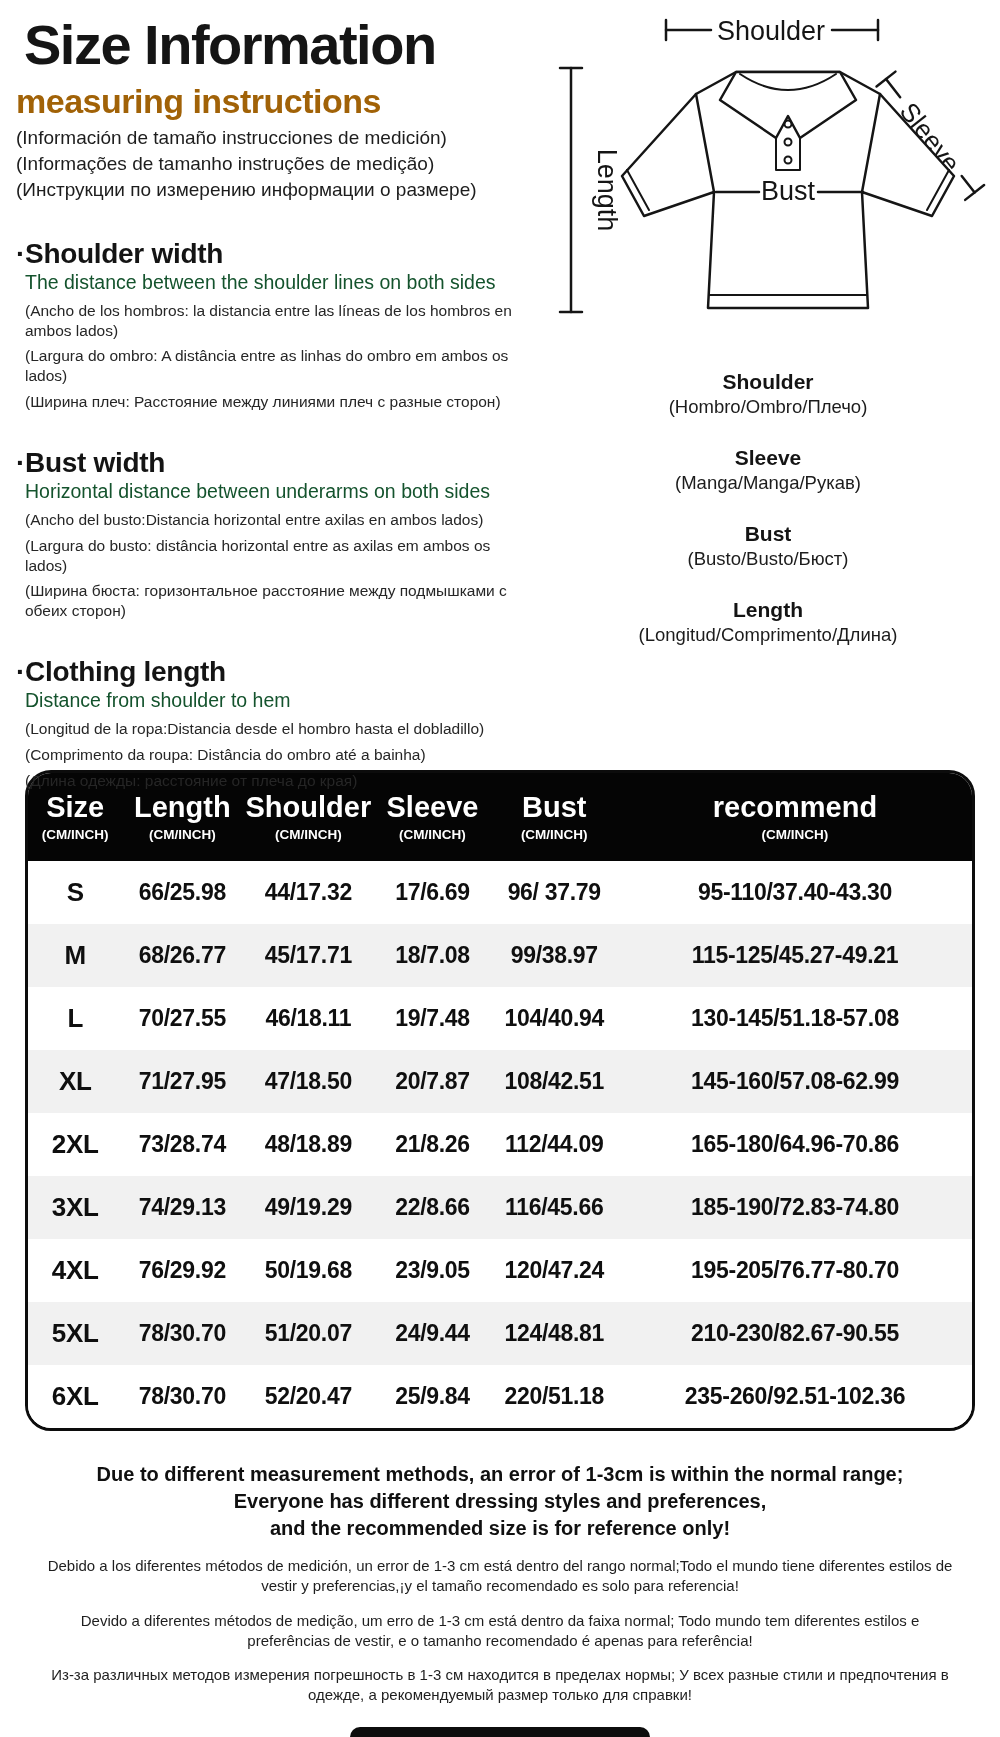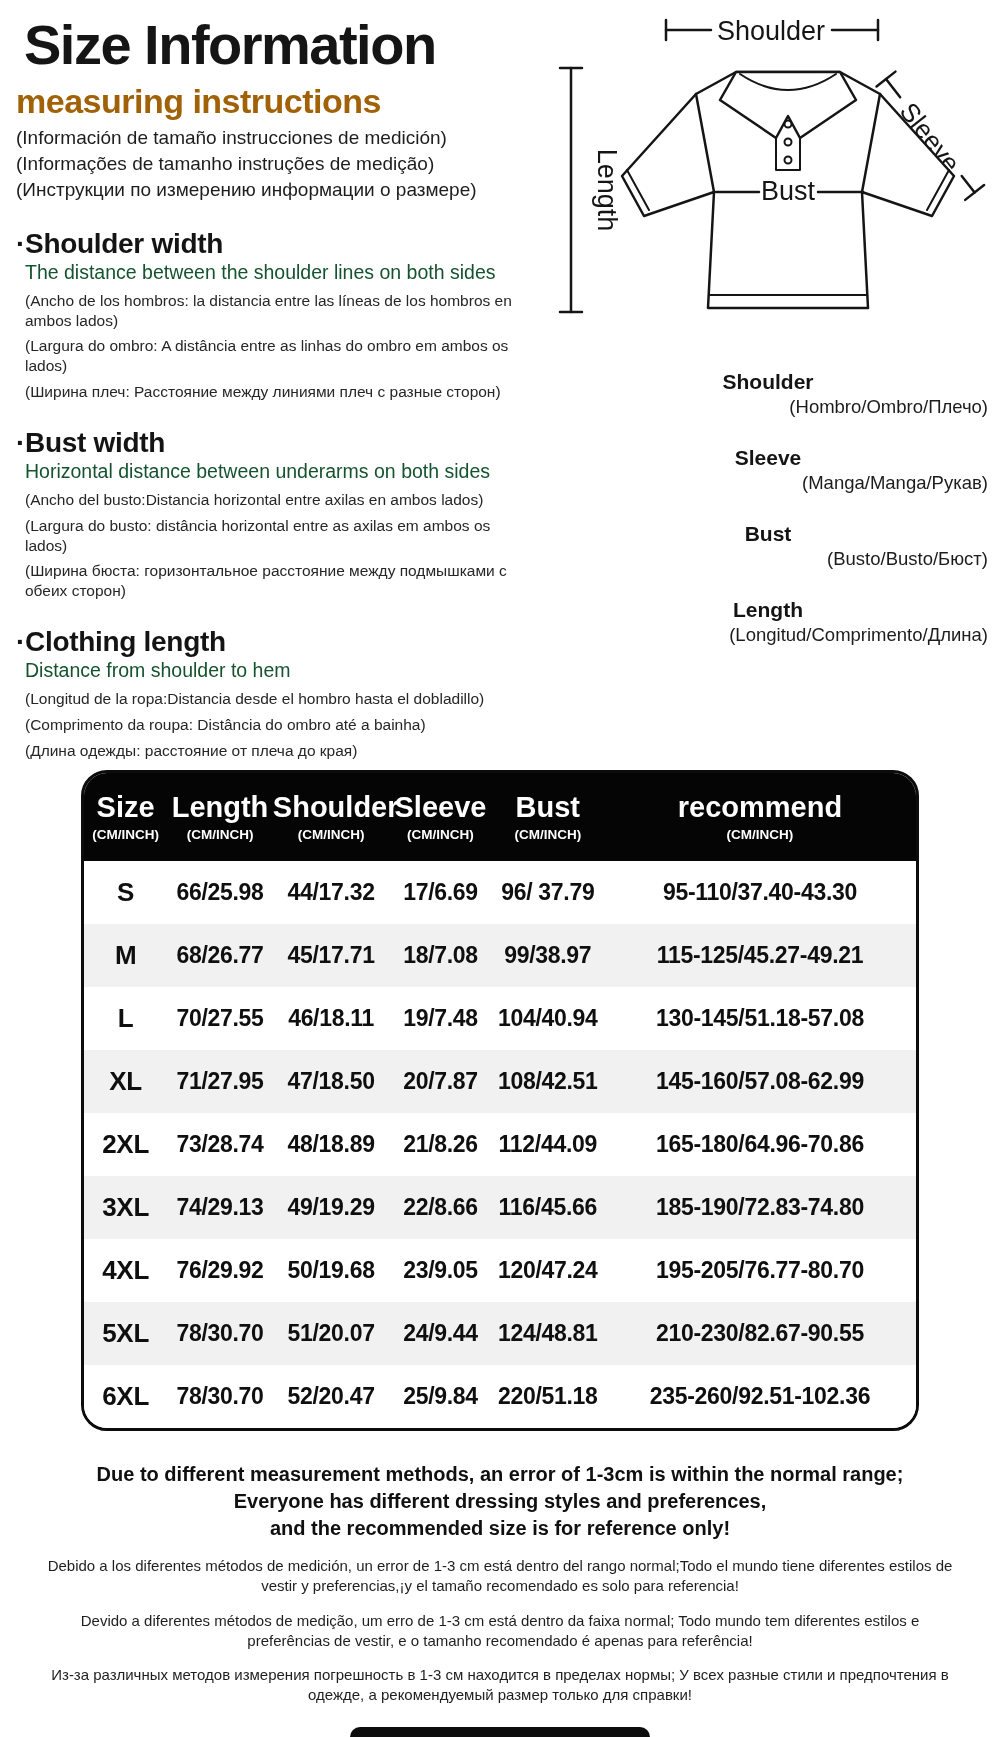--- a/index.html
+++ b/index.html
@@ -7,32 +7,32 @@
     width:1000px;height:1737px;position:relative;overflow:hidden;
     font-family:"Liberation Sans","DejaVu Sans",sans-serif;color:#111;
     -webkit-font-smoothing:antialiased;
   }
   
   .top-section{position:relative;width:1000px;height:770px;}
   .left-col{position:absolute;left:16px;top:8px;width:528px;}
   .page-title{font-size:56px;font-weight:800;letter-spacing:-1.5px;line-height:1.04;margin:8px;color:#151515;}
   .page-subtitle{font-size:34px;font-weight:800;letter-spacing:-0.5px;margin:0 0 4px 0;color:#a16207;}
   .subtitle-tr{font-size:19px;line-height:1.36;color:#1d1d1d;}
-  .measure-section{margin-top:25px;}
+  .measure-section{margin-top:35px;}
   .measure-title{font-size:28px;font-weight:800;margin:0;color:#141414;letter-spacing:-0.3px;}
   .measure-desc{font-size:19.5px;margin:1px 0 7px 9px;color:#14532d;}
   .measure-tr{font-size:15.5px;line-height:1.28;margin:6px 0 6px 9px;color:#262626;max-width:500px;}
   .right-col{position:absolute;left:548px;top:10px;width:440px;text-align:center;}
   .legend{margin-top:26px;}
   .legend-item{margin-bottom:28px;}
   .legend-name{font-size:21px;font-weight:800;color:#141414;}
-  .legend-tr{font-size:18.5px;color:#1c1c1c;margin-top:2px;text-align:right;}
+  .legend-tr{font-size:18.5px;color:#1c1c1c;margin-top:2px;}
   
   .size-table{
-    width:838px;margin:0 auto;border:3px solid #0c0c0c;border-radius:26px;
+    width:950px;margin:0 auto;border:3px solid #0c0c0c;border-radius:26px;
     overflow:hidden;border-collapse:separate;border-spacing:0;table-layout:fixed;
   }
   .size-table thead th{
     background:#050505;color:#fff;vertical-align:middle;height:88px;padding:0;
   }
   .col-label{font-size:29px;font-weight:800;line-height:1.1;display:block;}
   .unit-label{font-size:13.5px;font-weight:700;display:block;margin-top:3px;}
   .size-table tbody td{
     text-align:center;vertical-align:middle;height:63px;padding:0;
     font-weight:700;font-size:23px;letter-spacing:-0.3px;color:#0f0f0f;

